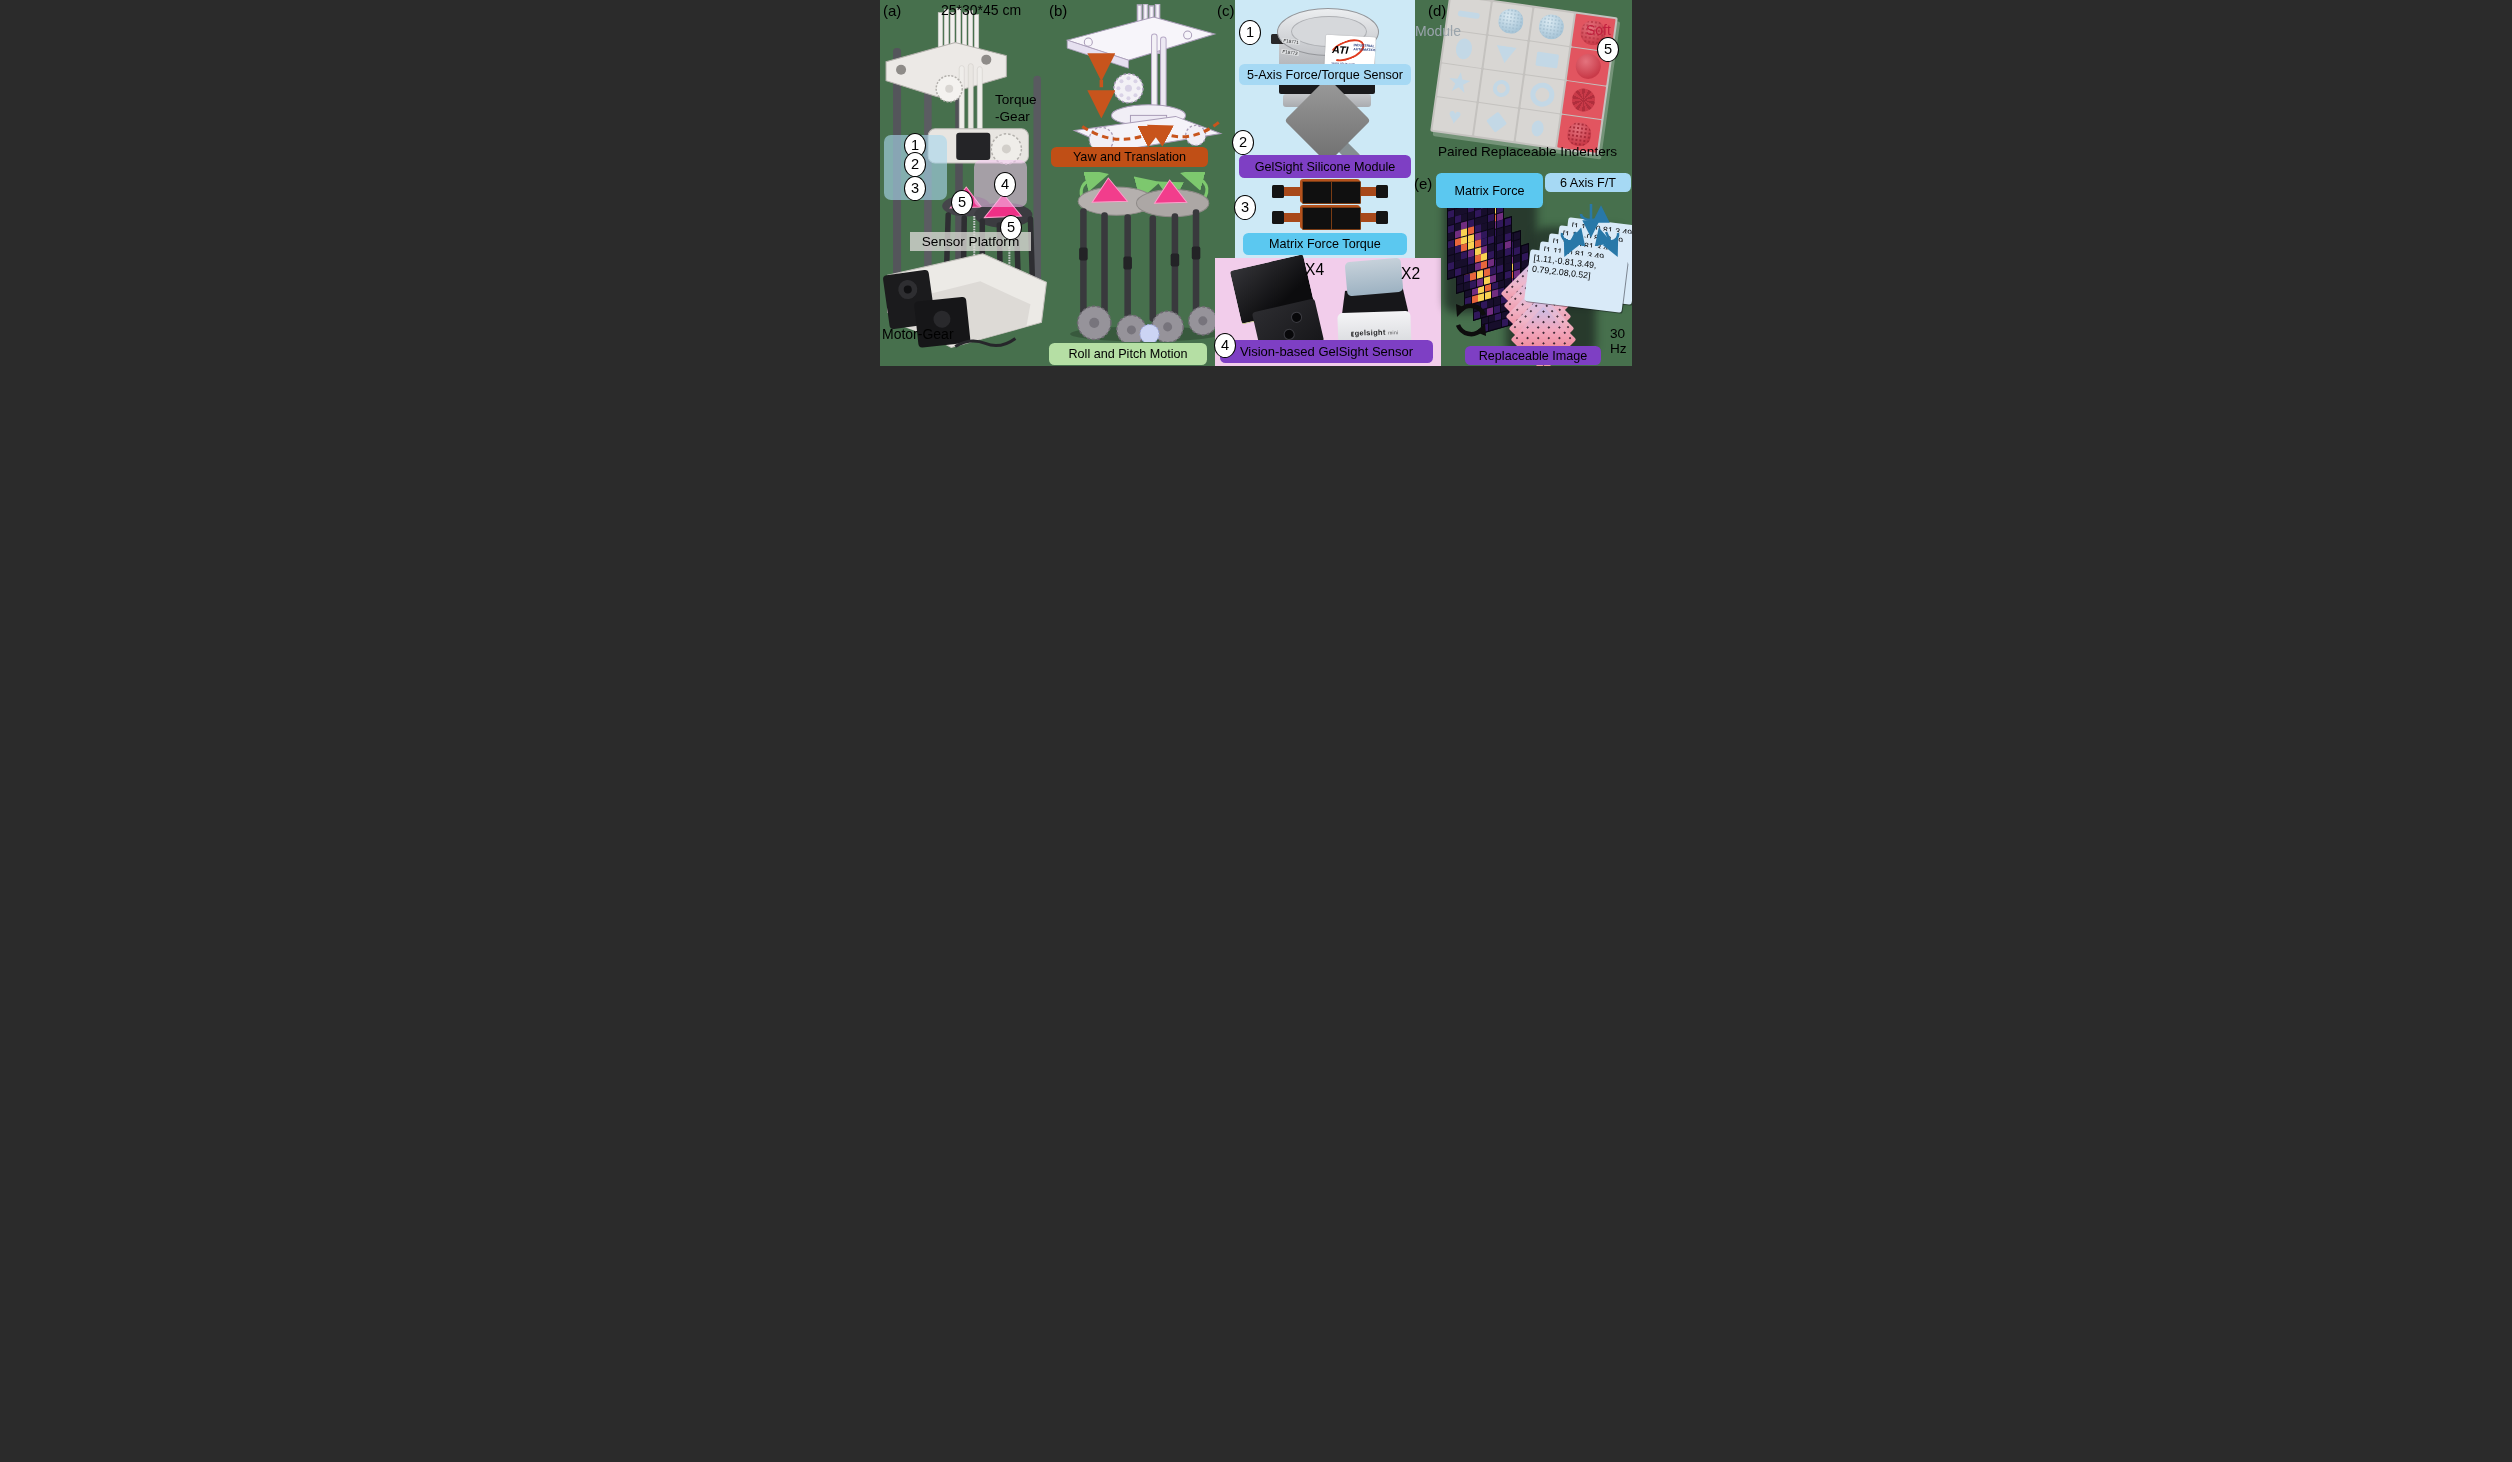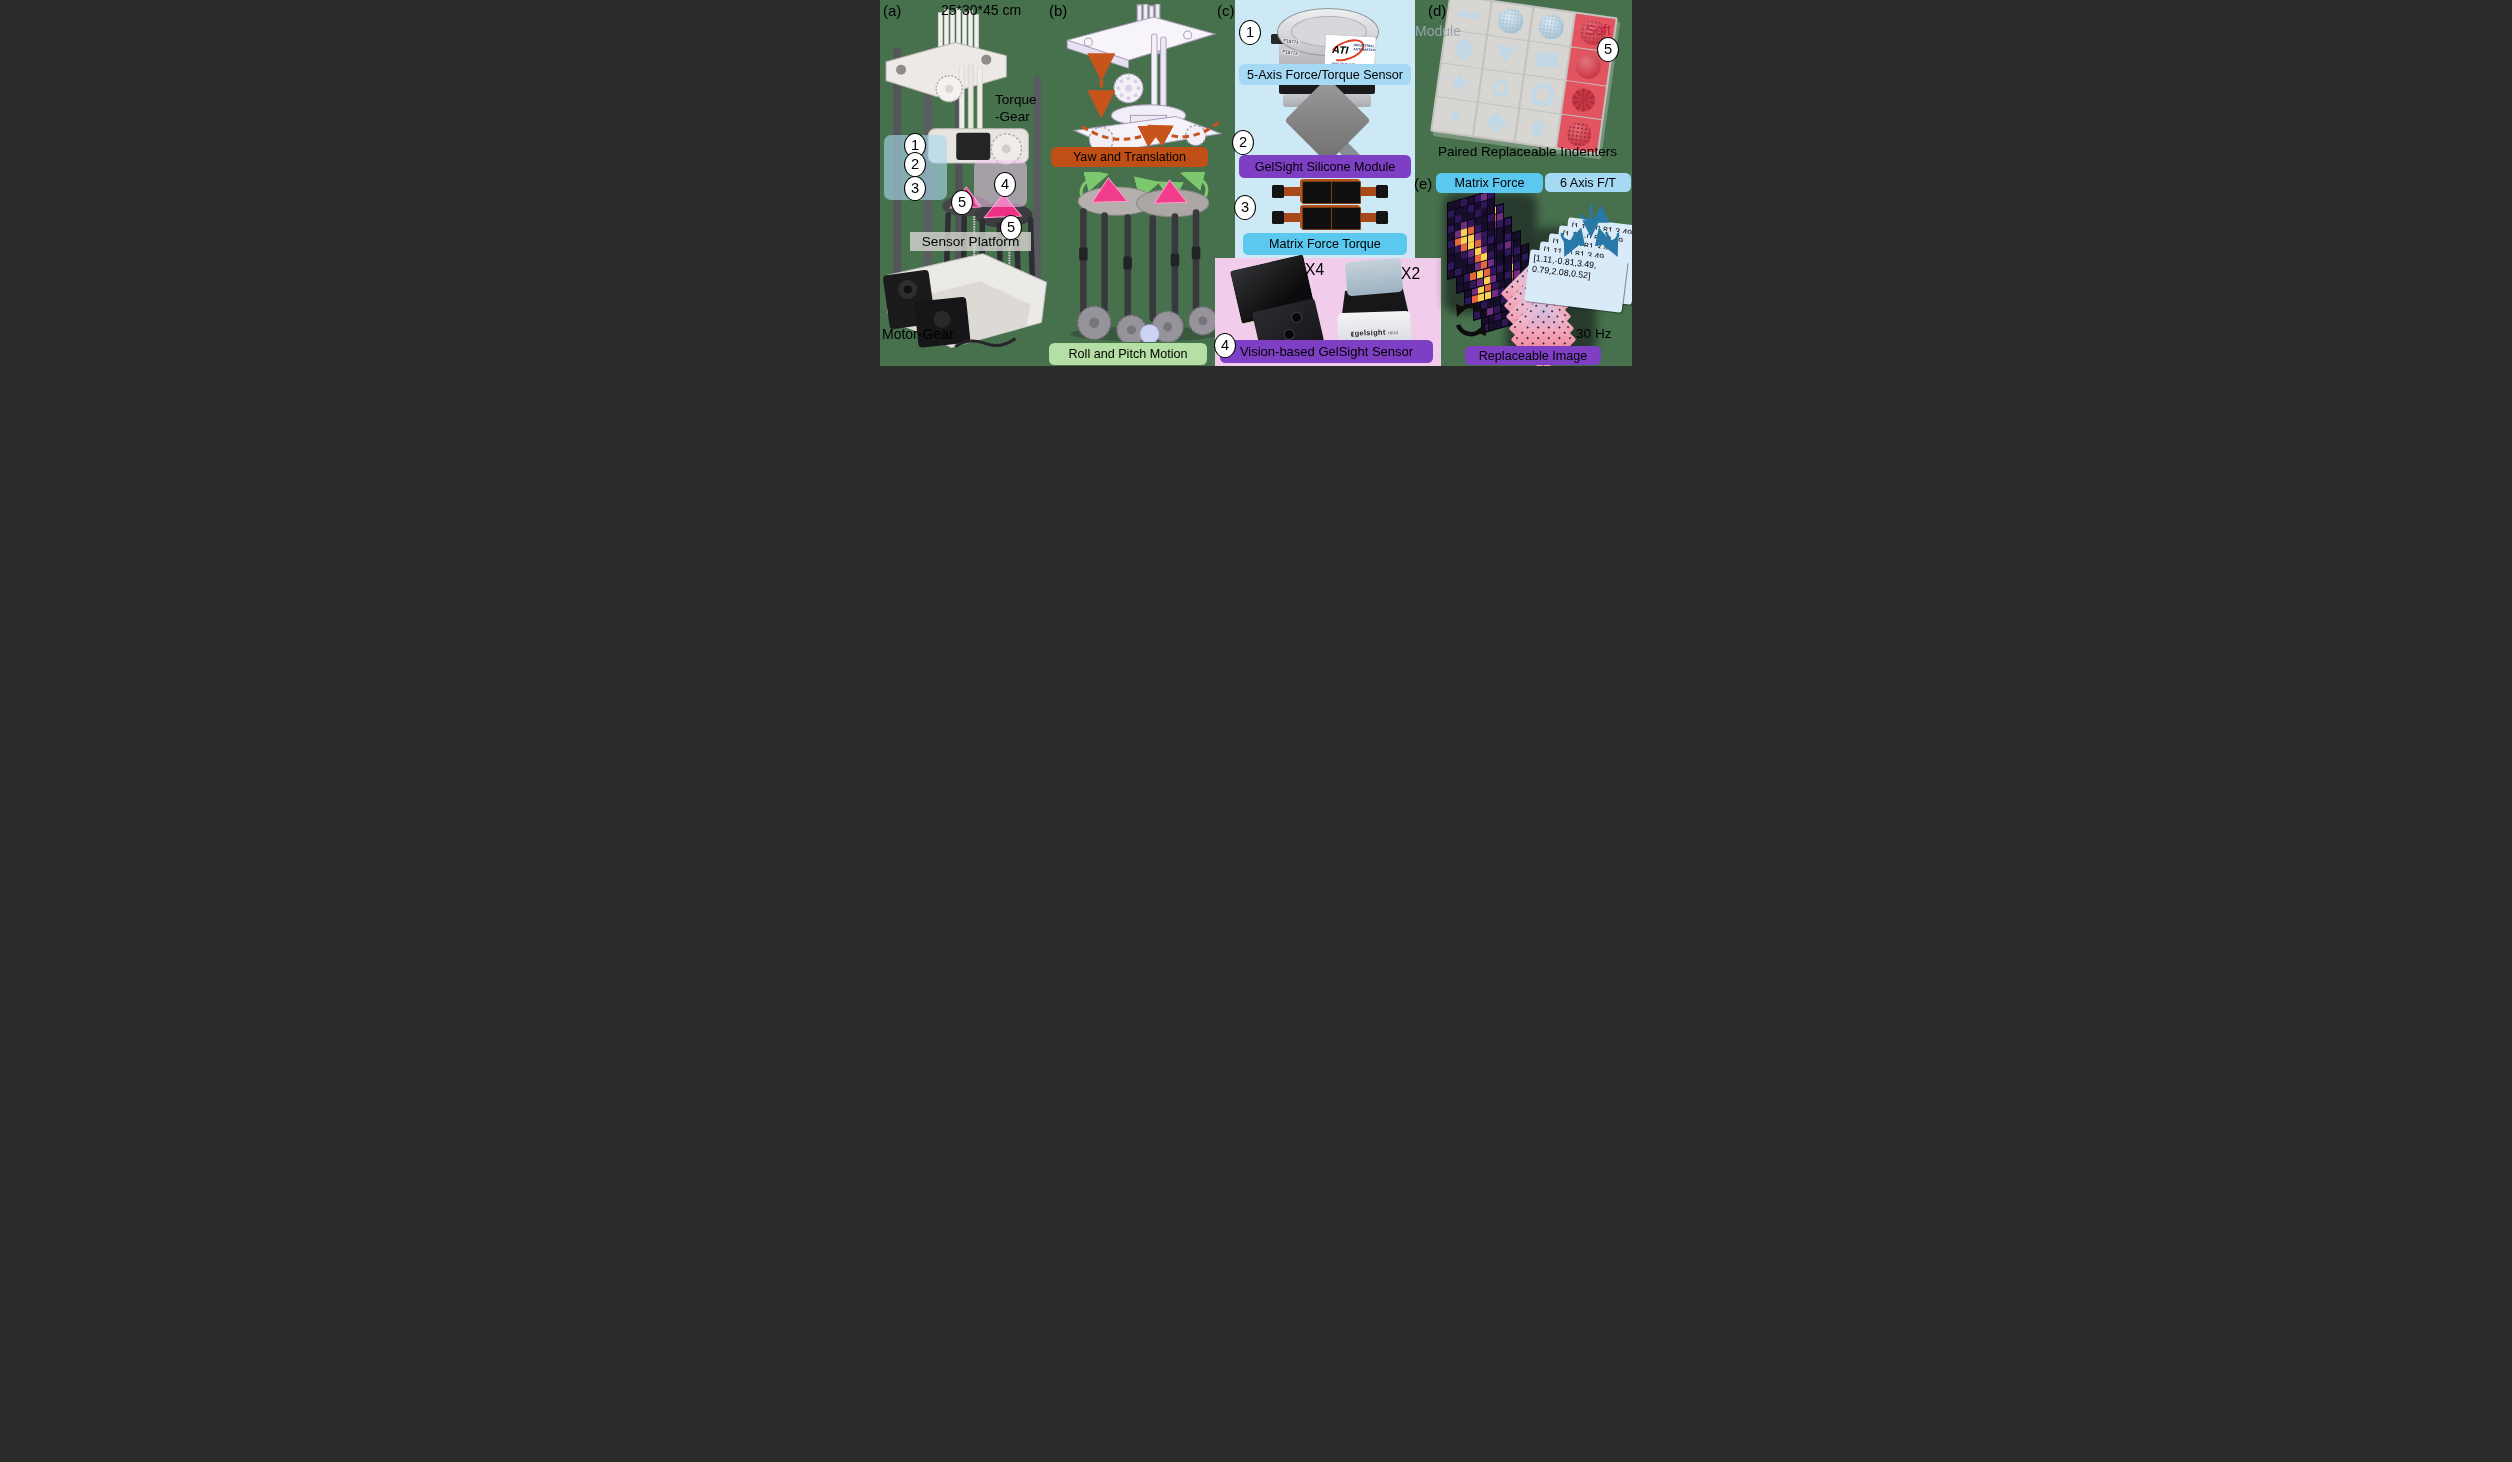--- a/index.html
+++ b/index.html
@@ -488,21 +488,21 @@
 
   <div class="txt" style="left:535px;top:23px;font-size:14px;color:var(--c-rigid-gray,#9AA4AC);">Module</div>
   <div class="txt" style="left:706px;top:22px;font-size:14px;color:var(--c-soft-red,#C11F3E);">Soft</div>
   <div class="callout" style="left:717px;top:37px;">
       <span>5</span>
     </div>
   <div class="txt" style="left:546px;top:144px;width:203px;text-align:center;font-size:13.6px;">Paired Replaceable Indenters</div>
 
   <div class="panel-label" style="left:534px;top:175px;">(e)</div>
 
-  <div class="banner" style="left:556px;top:173px;width:107px;height:20px;background:var(--c-banner-skyblue,#5BC8F0);">
+  <div class="banner" style="left:556px;top:173px;width:107px;height:35px;background:var(--c-banner-skyblue,#5BC8F0);">
     <span>Matrix Force</span>
   </div>
   <div class="banner" style="left:665px;top:173px;width:86px;height:19px;background:var(--c-banner-lightblue,#A6D9F4);">
     <span>6 Axis F/T</span>
   </div>
 
   <div class="shadow-blob" style="left:564px;top:193px;width:93px;height:120px;background:rgba(14,14,20,0.55);"></div>
   <div class="hm-stack" style="left:567px;top:196px;width:85px;height:116px;">
       <div class="hm-layer" style="left: 34px; top: 54px;">
         <div style="background: rgb(23, 14, 43);"></div>
@@ -917,20 +917,20 @@
 
   <div class="shadow-blob" style="left:626px;top:291px;width:90px;height:65px;background:rgba(14,14,18,0.55);"></div>
   <div class="visuo-stack" style="left:612px;top:265px;width:111px;height:100px;">
     <div class="visuo-layer" style="left:18px;top:5px;"></div>
     <div class="visuo-layer" style="left:20.6px;top:16.6px;"></div>
     <div class="visuo-layer" style="left:23px;top:28px;"></div>
     <div class="visuo-layer" style="left:26px;top:40px;"></div>
     <div class="visuo-layer front" style="left:28px;top:51px;"></div>
   </div>
 
-  <div class="txt" style="left:696px;top:326px;font-size:13.6px;">30 Hz</div>
+  <div class="txt" style="left:730px;top:326px;font-size:13.6px;">30 Hz</div>
 
   <div class="banner" style="left:585px;top:346px;width:136px;height:19px;background:var(--c-banner-purple,#7E3FC4);">
     <span>Replaceable Image</span>
   </div>
 
 </div>
 
 
 </body></html>

